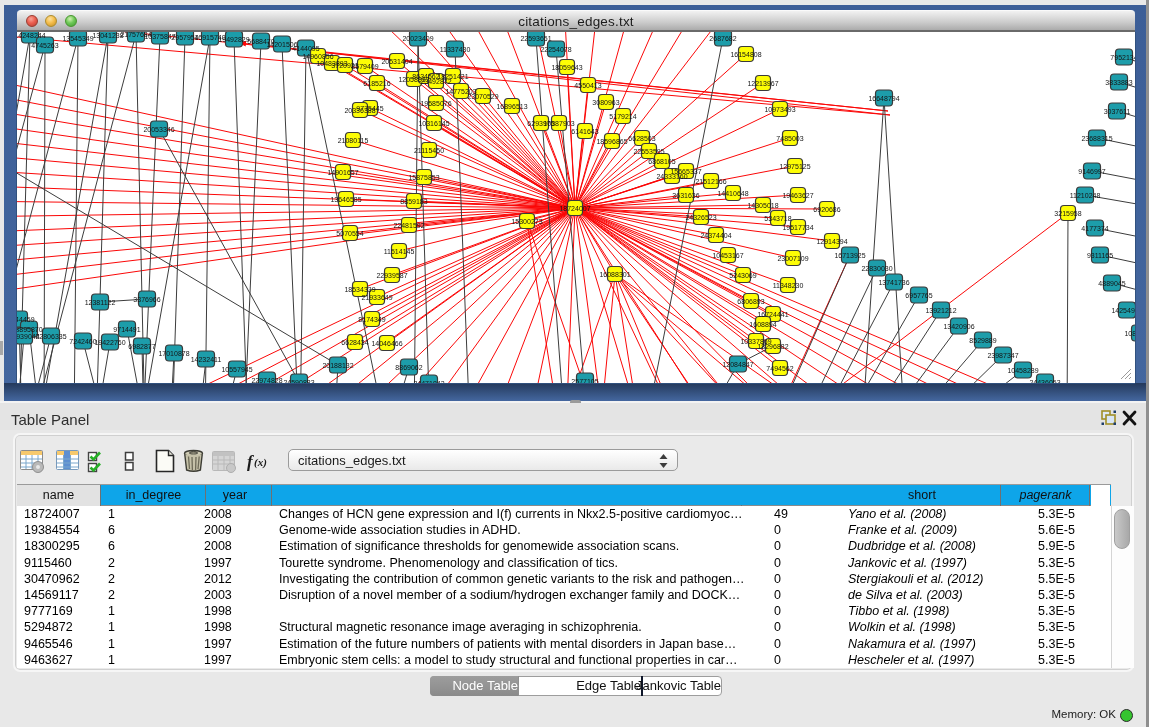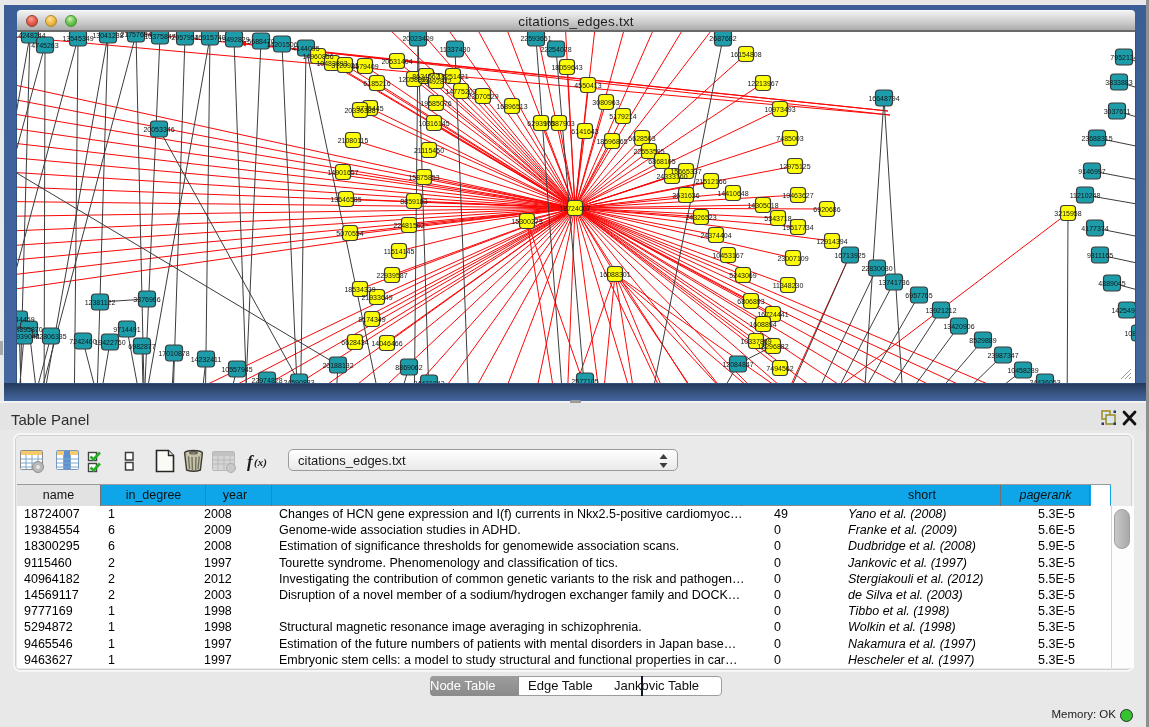--- a/index.html
+++ b/index.html
@@ -47,21 +47,21 @@
 .c5 { left:831px; width:155px;font-style:italic; }
 .c6 { left:989px; width:95px;margin-left:32px; }
 
 #sbar { left:1111px; top:506px; width:23px; height:162px; background:#fdfdfd;
   border-left:1px solid #d5d5d5; }
 #sthumb { left:1114px; top:509px; width:16px; height:40px; background:linear-gradient(90deg,#c9c9c9,#a8a8a8);
   border-radius:8px; border:1px solid #9f9f9f; }
 
 #tabs { left:430px; top:676px; width:292px; height:20px; border:1px solid #9d9d9d;
   border-radius:4px; background:#fff; overflow:hidden; }
-.seg { position:absolute; top:676px; height:20px; line-height:19px; text-align:left;
+.seg { position:absolute; top:676px; height:20px; line-height:19px; text-align:right;
   font-size:13px; color:#101010; }
 
 #mem { left:960px; top:708px; width:156px; text-align:right; font-size:11.5px; color:#1c1c1c; }
 #memdot { left:1120px; top:709px; width:13px; height:13px; background:#35c42f;
   border:1.5px solid #2b2b2b; border-radius:50%; }
 #rstrip { left:1146px; top:0; width:3px; height:727px; background:#8f8f8f; }
 </style></head>
 <body>
 <div id="desk" class="abs"></div>
 <div id="deskbot" class="abs"></div>
@@ -690,21 +690,21 @@
 <div class="tr" style="top:554.6000000000001px">
     <span class="c c0">9115460</span>
     <span class="c c1">2</span>
     <span class="c c2">1997</span>
     <span class="c c3">Tourette syndrome. Phenomenology and classification of tics.</span>
     <span class="c c4">0</span>
     <span class="c c5">Jankovic et al. (1997)</span>
     <span class="c c6">5.3E-5</span>
   </div>
 <div class="tr" style="top:570.8000000000002px">
-    <span class="c c0">40964182</span>
+    <span class="c c0">30470962</span>
     <span class="c c1">2</span>
     <span class="c c2">2012</span>
     <span class="c c3">Investigating the contribution of common genetic variants to the risk and pathogen…</span>
     <span class="c c4">0</span>
     <span class="c c5">Stergiakouli et al. (2012)</span>
     <span class="c c6">5.5E-5</span>
   </div>
 <div class="tr" style="top:587.0000000000002px">
     <span class="c c0">14569117</span>
     <span class="c c1">2</span>

